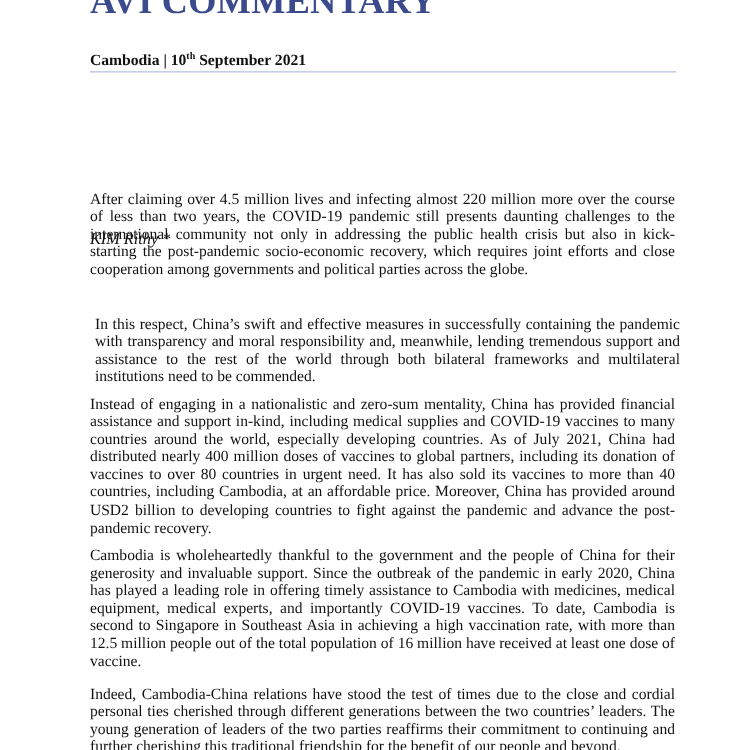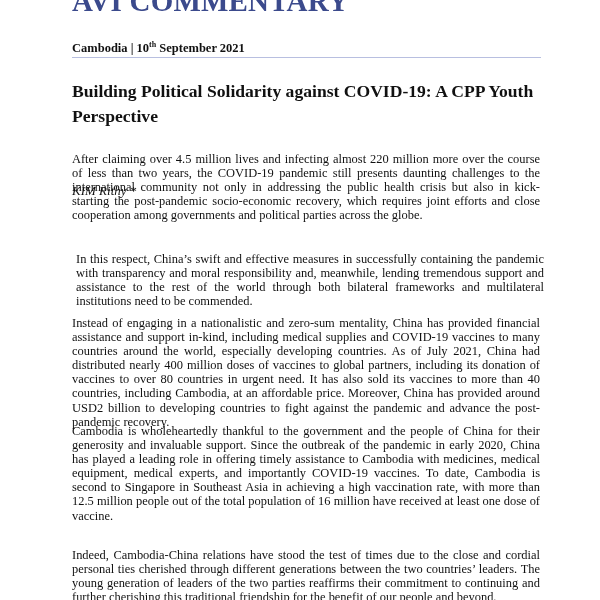--- a/index.html
+++ b/index.html
@@ -79,35 +79,34 @@
       position: absolute;
       left: 72px;
       width: 468px;
       font-size: 12.45px;
       line-height: 14.1px;
       text-align: justify;
     }
     .p1 { top: 152px; }
     .p2 { top: 248px; }
     .p3 { top: 316px; }
-    .p4 { top: 424px; }
+    .p4 { top: 437px; }
     .p5 { top: 548px; }
   </style>
 </head>
 <body>
 
 <div class="page">
 
   <div class="masthead">AVI COMMENTARY</div>
 
   <div class="dateline"><span>Cambodia</span><span> | </span><span>10</span><sup>th</sup><span> September 2021</span></div>
 
   <div class="rule"></div>
 
-  <h1 class="title" style="margin:0;">Building Political Solidarity against COVID-19: A CPP Youth Perspective</h1>
 
   <div class="author">KIM Rithy *</div>
 
   <p class="body-text p1" style="margin:0;">After claiming over 4.5 million lives and infecting almost 220 million more over the course of less than two years, the COVID-19 pandemic still presents daunting challenges to the international community not only in addressing the public health crisis but also in kick-starting the post-pandemic socio-economic recovery, which requires joint efforts and close cooperation among governments and political parties across the globe.</p>
   <p class="body-text p2" style="margin:4px;">In this respect, China’s swift and effective measures in successfully containing the pandemic with transparency and moral responsibility and, meanwhile, lending tremendous support and assistance to the rest of the world through both bilateral frameworks and multilateral institutions need to be commended.</p>
   <p class="body-text p3" style="margin:0;">Instead of engaging in a nationalistic and zero-sum mentality, China has provided financial assistance and support in-kind, including medical supplies and COVID-19 vaccines to many countries around the world, especially developing countries. As of July 2021, China had distributed nearly 400 million doses of vaccines to global partners, including its donation of vaccines to over 80 countries in urgent need. It has also sold its vaccines to more than 40 countries, including Cambodia, at an affordable price. Moreover, China has provided around USD2 billion to developing countries to fight against the pandemic and advance the post-pandemic recovery.</p>
   <p class="body-text p4" style="margin:0;">Cambodia is wholeheartedly thankful to the government and the people of China for their generosity and invaluable support. Since the outbreak of the pandemic in early 2020, China has played a leading role in offering timely assistance to Cambodia with medicines, medical equipment, medical experts, and importantly COVID-19 vaccines. To date, Cambodia is second to Singapore in Southeast Asia in achieving a high vaccination rate, with more than 12.5 million people out of the total population of 16 million have received at least one dose of vaccine.</p>
   <p class="body-text p5" style="margin:0;">Indeed, Cambodia-China relations have stood the test of times due to the close and cordial personal ties cherished through different generations between the two countries’ leaders. The young generation of leaders of the two parties reaffirms their commitment to continuing and further cherishing this traditional friendship for the benefit of our people and beyond.</p>
 
 </div>

